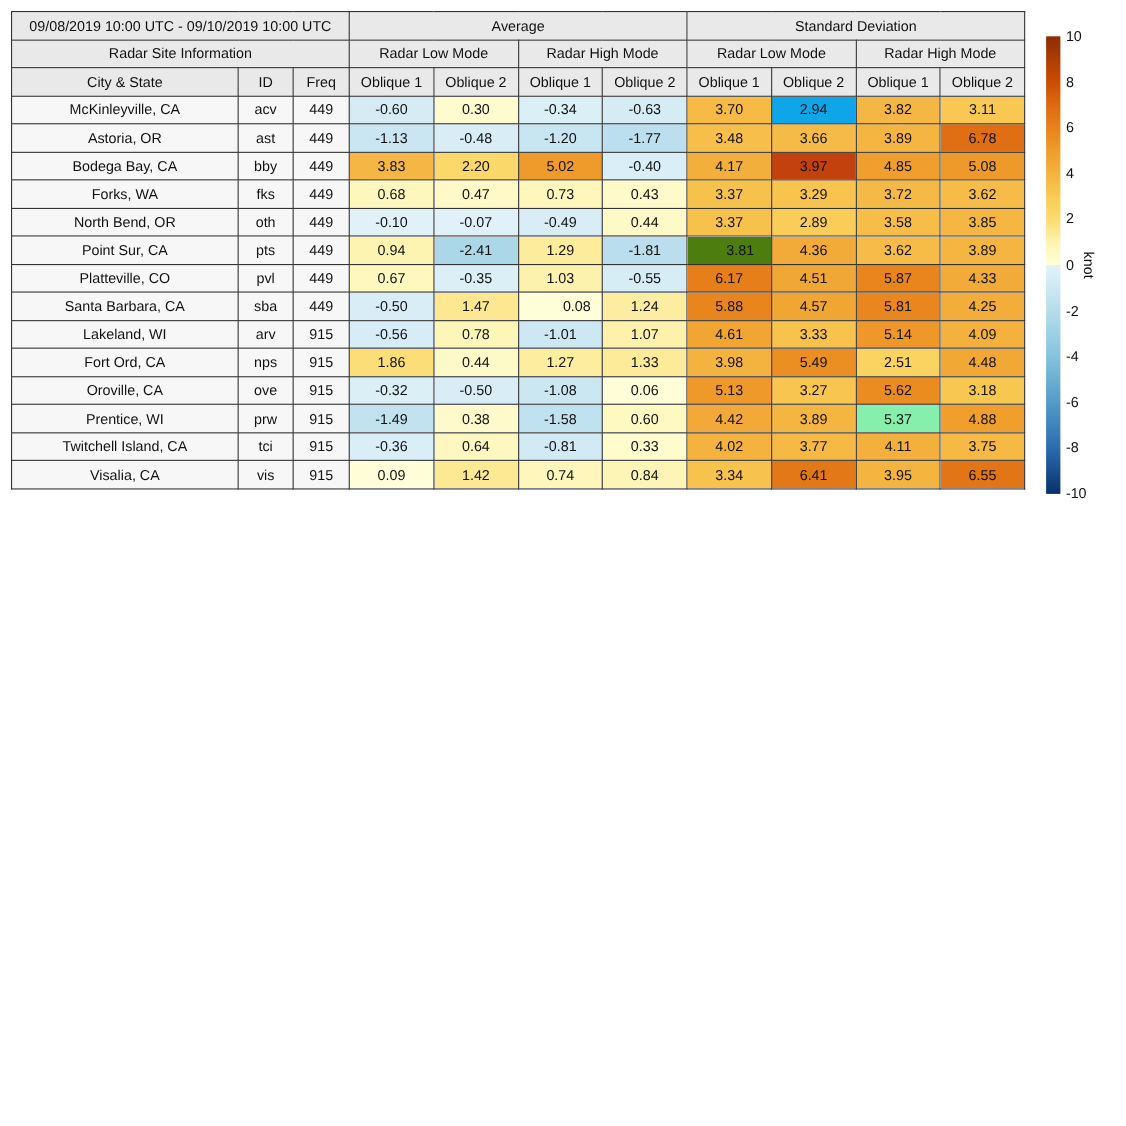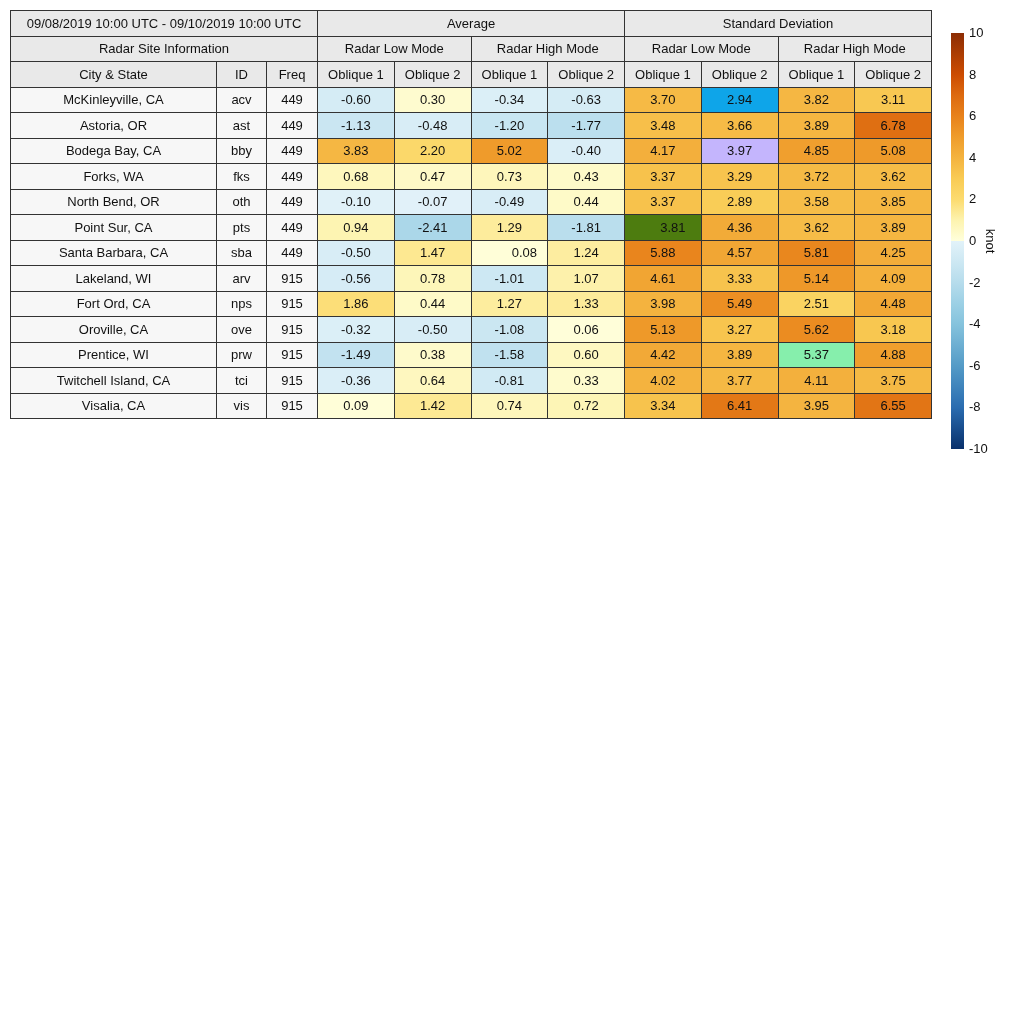--- a/index.html
+++ b/index.html
@@ -91,21 +91,21 @@
         </tr>
         <tr>
           <td class="info">Bodega Bay, CA</td>
           <td class="info">bby</td>
           <td class="info">449</td>
           <td class="val" style="background-color: rgb(245, 183, 67);">3.83</td>
           <td class="val" style="background-color: rgb(251, 216, 106);">2.20</td>
           <td class="val" style="background-color: rgb(239, 155, 43);">5.02</td>
           <td class="val" style="background-color: rgb(218, 238, 247);">-0.40</td>
           <td class="val" style="background-color: rgb(243, 175, 60);">4.17</td>
-          <td class="val" style="background-color: #c4b5fd;">3.97</td>
+          <td class="val" style="background-color: #c2410c;">3.97</td>
           <td class="val" style="background-color: rgb(240, 159, 46);">4.85</td>
           <td class="val" style="background-color: rgb(238, 154, 42);">5.08</td>
         </tr>
         <tr>
           <td class="info">Forks, WA</td>
           <td class="info">fks</td>
           <td class="info">449</td>
           <td class="val" style="background-color: rgb(254, 247, 189);">0.68</td>
           <td class="val" style="background-color: rgb(254, 249, 199);">0.47</td>
           <td class="val" style="background-color: rgb(254, 246, 187);">0.73</td>
@@ -135,20 +135,33 @@
           <td class="val" style="background-color: rgb(253, 244, 178);">0.94</td>
           <td class="val" style="background-color: rgb(171, 215, 233);">-2.41</td>
           <td class="val" style="background-color: rgb(253, 236, 156);">1.29</td>
           <td class="val" style="background-color: rgb(186, 222, 237);">-1.81</td>
           <td class="val" style="background-color: #4d7c0f; padding-left: 22px;">3.81</td>
           <td class="val" style="background-color: rgb(242, 171, 56);">4.36</td>
           <td class="val" style="background-color: rgb(246, 188, 71);">3.62</td>
           <td class="val" style="background-color: rgb(245, 182, 65);">3.89</td>
         </tr>
         <tr>
+          <td class="info">Platteville, CO</td>
+          <td class="info">pvl</td>
+          <td class="info">449</td>
+          <td class="val" style="background-color: rgb(254, 247, 190);">0.67</td>
+          <td class="val" style="background-color: rgb(219, 239, 247);">-0.35</td>
+          <td class="val" style="background-color: rgb(253, 242, 173);">1.03</td>
+          <td class="val" style="background-color: rgb(214, 237, 246);">-0.55</td>
+          <td class="val" style="background-color: rgb(230, 126, 25);">6.17</td>
+          <td class="val" style="background-color: rgb(241, 167, 53);">4.51</td>
+          <td class="val" style="background-color: rgb(233, 133, 29);">5.87</td>
+          <td class="val" style="background-color: rgb(242, 171, 56);">4.33</td>
+        </tr>
+        <tr>
           <td class="info">Santa Barbara, CA</td>
           <td class="info">sba</td>
           <td class="info">449</td>
           <td class="val" style="background-color: rgb(216, 237, 246);">-0.50</td>
           <td class="val" style="background-color: rgb(253, 232, 145);">1.47</td>
           <td class="val" style="background-color: rgb(255, 254, 216); padding-left: 32px;">0.08</td>
           <td class="val" style="background-color: rgb(253, 237, 160);">1.24</td>
           <td class="val" style="background-color: rgb(233, 133, 29);">5.88</td>
           <td class="val" style="background-color: rgb(241, 166, 52); margin-left: 28px;">4.57</td>
           <td class="val" style="background-color: rgb(233, 135, 30);">5.81</td>
@@ -219,21 +232,21 @@
           <td class="val" style="background-color: rgb(243, 176, 61);">4.11</td>
           <td class="val" style="background-color: rgb(245, 185, 68);">3.75</td>
         </tr>
         <tr>
           <td class="info">Visalia, CA</td>
           <td class="info">vis</td>
           <td class="info">915</td>
           <td class="val" style="background-color: rgb(255, 254, 216);">0.09</td>
           <td class="val" style="background-color: rgb(253, 233, 148);">1.42</td>
           <td class="val" style="background-color: rgb(254, 246, 187);">0.74</td>
-          <td class="val" style="background-color: rgb(253, 245, 182);">0.72</td>
+          <td class="val" style="background-color: rgb(253, 245, 182);">0.84</td>
           <td class="val" style="background-color: rgb(247, 195, 77);">3.34</td>
           <td class="val" style="background-color: rgb(227, 120, 22);">6.41</td>
           <td class="val" style="background-color: rgb(244, 180, 64);">3.95</td>
           <td class="val" style="background-color: rgb(226, 117, 21);">6.55</td>
         </tr>
       </tbody>
   </table>
 
   <div class="cbar">
     <div class="cbar-bar" style="background: linear-gradient(rgb(140, 45, 4) 0%, rgb(172, 61, 3) 5%, rgb(204, 76, 2) 10%, rgb(221, 106, 16) 15%, rgb(232, 130, 27) 20%, rgb(239, 156, 43) 25%, rgb(244, 179, 63) 30%, rgb(249, 203, 84) 35%, rgb(252, 219, 111) 40%, rgb(253, 243, 175) 45%, rgb(255, 255, 220) 50%, rgb(226, 242, 249) 50%, rgb(205, 232, 243) 55%, rgb(182, 220, 236) 60%, rgb(156, 208, 229) 65%, rgb(133, 195, 221) 70%, rgb(109, 175, 210) 75%, rgb(84, 155, 199) 80%, rgb(63, 132, 188) 85%, rgb(42, 108, 176) 90%, rgb(25, 78, 142) 95%, rgb(8, 48, 107) 100%);"></div>

